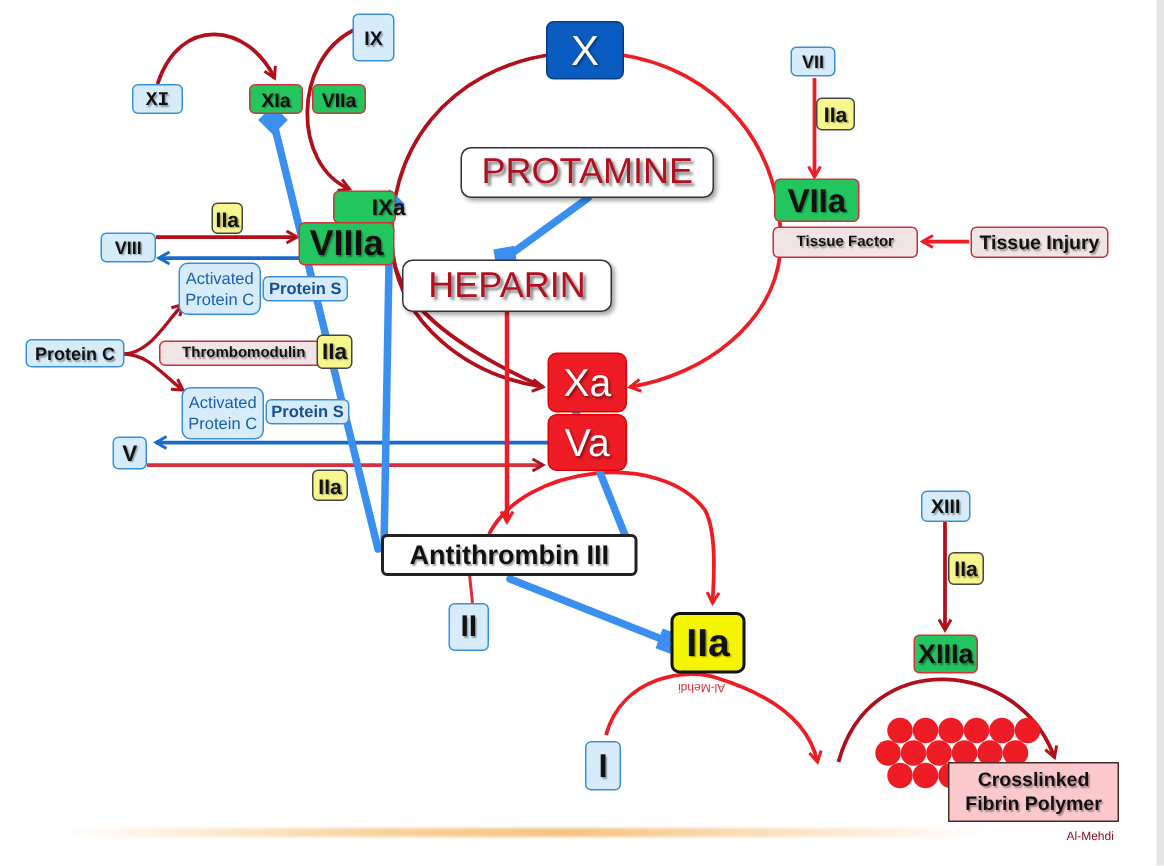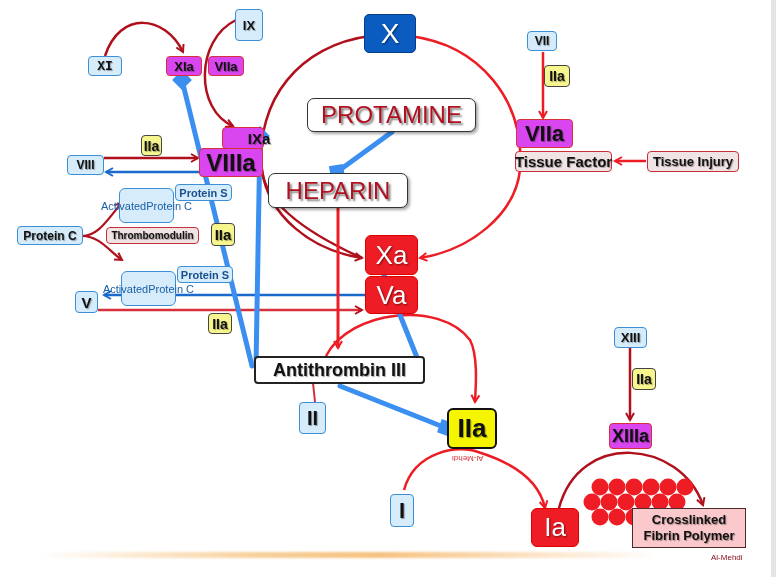--- a/index.html
+++ b/index.html
@@ -4,27 +4,27 @@
 <style>
   html, body { margin:0; padding:0; background:#ffffff; }
   body { width:776px; height:577px; position:relative; overflow:hidden; font-family:"Liberation Sans", sans-serif; }
   #stage { position:absolute; left:0; top:0; width:776px; height:577px; }
   .rightstrip { position:absolute; right:0; top:0; width:5px; height:577px; background:#e4e4e4; }
   .baseline { position:absolute; left:40px; top:552px; width:620px; height:6px;
     background:linear-gradient(to right, rgba(255,255,255,0), #f6c98a 35%, #f4b86a 55%, rgba(255,255,255,0)); opacity:.85; filter:blur(1px); }
   .node { position:absolute; box-sizing:border-box; display:flex; align-items:center; justify-content:center;
     font-weight:bold; color:#111; border-radius:4px; white-space:nowrap; text-shadow:1px 1px 1px rgba(0,0,0,.35); }
   .blue { background:#d6ecfb; border:1.5px solid #3a8fd6; }
-  .pink { background:#d946ef; border:1.5px solid #d6303c; }
+  .pink { background:#22c55e; border:1.5px solid #d6303c; }
   .yellow { background:#f6f58e; border:1.5px solid #444; }
   .red { background:#ee1c24; border:1.5px solid #d00; color:#fff; text-shadow:1px 1px 2px rgba(0,0,0,.5); font-weight:normal; }
   .darkblue { background:#0a5cc0; border:1.5px solid #063e86; color:#fff; font-weight:normal; text-shadow:1px 1px 2px rgba(0,0,0,.5); }
   .white { background:#fff; border:1.5px solid #333; box-shadow:2px 2px 3px rgba(0,0,0,.35); }
   .graypink { background:#f1e4e4; border:1.5px solid #c7303a; }
-  .apc { flex-direction:row; font-weight:normal; color:#1a5fa8; text-shadow:none; font-size:11px; line-height:14px; border-radius:6px;margin-top:13px; }
+  .apc { flex-direction:column; font-weight:normal; color:#1a5fa8; text-shadow:none; font-size:11px; line-height:14px; border-radius:6px; }
   .big-red-text { color:#b01020; font-weight:normal; text-shadow:2px 2px 2px rgba(0,0,0,.5); }
   svg { position:absolute; left:0; top:0; }
   .watermark { position:absolute; font-size:8px; color:#8a1020; }
 </style>
 </head>
 <body>
 
 <div id="stage">
 
   <svg width="776" height="577">
@@ -117,50 +117,49 @@
   <div class="node pink" style="left:199px;top:148px;width:64px;height:29px;font-size:24px;">VIIIa</div>
   <div class="node blue" style="left:67px;top:155px;width:37px;height:20px;font-size:12px;">VIII</div>
   <div class="node yellow" style="left:141px;top:135px;width:21px;height:21px;font-size:14px;">IIa</div>
 
   <div class="node blue apc" style="left:119px;top:175px;width:55px;height:35px;">
     <span>Activated</span>
     <span>Protein C</span>
   </div>
   <div class="node blue" style="left:175px;top:184px;width:57px;height:17px;font-size:11px;color:#1a4f8f;text-shadow:none;">Protein S</div>
   <div class="node blue" style="left:17px;top:226px;width:66px;height:19px;font-size:12px;">Protein C</div>
-  <div class="node graypink" style="left:106px;top:227px;width:93px;height:17px;font-size:10px;text-align:center;">Thrombomodulin</div>
+  <div class="node graypink" style="left:106px;top:227px;width:113px;height:17px;font-size:10px;text-align:center;">Thrombomodulin</div>
   <div class="node yellow" style="left:211px;top:223px;width:24px;height:23px;font-size:15px;">IIa</div>
   <div class="node blue apc" style="left:121px;top:258px;width:55px;height:35px;">
     <span>Activated</span>
     <span>Protein C</span>
   </div>
   <div class="node blue" style="left:177px;top:266px;width:56px;height:17px;font-size:11px;color:#1a4f8f;text-shadow:none;">Protein S</div>
   <div class="node blue" style="left:75px;top:291px;width:23px;height:22px;font-size:15px;">V</div>
   <div class="node yellow" style="left:208px;top:313px;width:24px;height:21px;font-size:14px;">IIa</div>
 
   <div class="node darkblue" style="left:364px;top:14px;width:52px;height:39px;font-size:28px;border-radius:5px;">X</div>
   <div class="node white big-red-text" style="left:268px;top:173px;width:140px;height:35px;font-size:24px;border-radius:7px;">HEPARIN</div>
   <div class="node white big-red-text" style="left:307px;top:98px;width:169px;height:34px;font-size:24px;border-radius:7px;">PROTAMINE</div>
 
   <div class="node blue" style="left:527px;top:31px;width:30px;height:20px;font-size:12px;">VII</div>
   <div class="node yellow" style="left:544px;top:65px;width:26px;height:22px;font-size:14px;">IIa</div>
   <div class="node pink" style="left:516px;top:119px;width:57px;height:29px;font-size:22px;">VIIa</div>
-  <div class="node graypink" style="left:515px;top:151px;width:97px;height:21px;font-size:15px;">Tissue Factor</div>
+  <div class="node graypink" style="left:515px;top:151px;width:97px;height:21px;font-size:10px;">Tissue Factor</div>
   <div class="node red" style="left:365px;top:235px;width:53px;height:40px;font-size:26px;border-radius:6px;">Xa</div>
 
   <div class="node graypink" style="left:647px;top:151px;width:92px;height:21px;font-size:13px;">Tissue Injury</div>
   <div class="node red" style="left:365px;top:276px;width:53px;height:38px;font-size:26px;border-radius:6px;">Va</div>
 
   <div class="node white" style="left:254px;top:356px;width:171px;height:28px;font-size:18px;box-shadow:none;border:2px solid #222;">Antithrombin III</div>
   <div class="node blue" style="left:299px;top:402px;width:27px;height:32px;font-size:20px;">II</div>
   <div class="node" style="left:447px;top:408px;width:50px;height:41px;font-size:26px;background:#f6f500;border:2.5px solid #111;border-radius:6px;">IIa</div>
   <div class="watermark" style="left:452px;top:454px;transform:rotate(180deg);color:#d6303c;">Al-Mehdi</div>
 
   <div class="node blue" style="left:390px;top:494px;width:24px;height:33px;font-size:22px;">I</div>
-  <div class="node red" style="left:531px;top:508px;width:48px;height:39px;font-size:26px;border-radius:6px;">Ia</div>
 
   <div class="node blue" style="left:614px;top:327px;width:33px;height:21px;font-size:13px;">XIII</div>
   <div class="node yellow" style="left:632px;top:368px;width:24px;height:22px;font-size:14px;">IIa</div>
   <div class="node pink" style="left:609px;top:423px;width:43px;height:26px;font-size:18px;">XIIIa</div>
 
   <div class="node" style="left:632px;top:508px;width:114px;height:40px;font-size:13px;flex-direction:column;line-height:16px;background:#fbc8cc;border:1.5px solid #4a2a2a;border-radius:0;">
     <span>Crosslinked</span>
     <span>Fibrin Polymer</span>
   </div>
   <div class="watermark" style="left:711px;top:553px;color:#8a1020;">Al-Mehdi</div>

